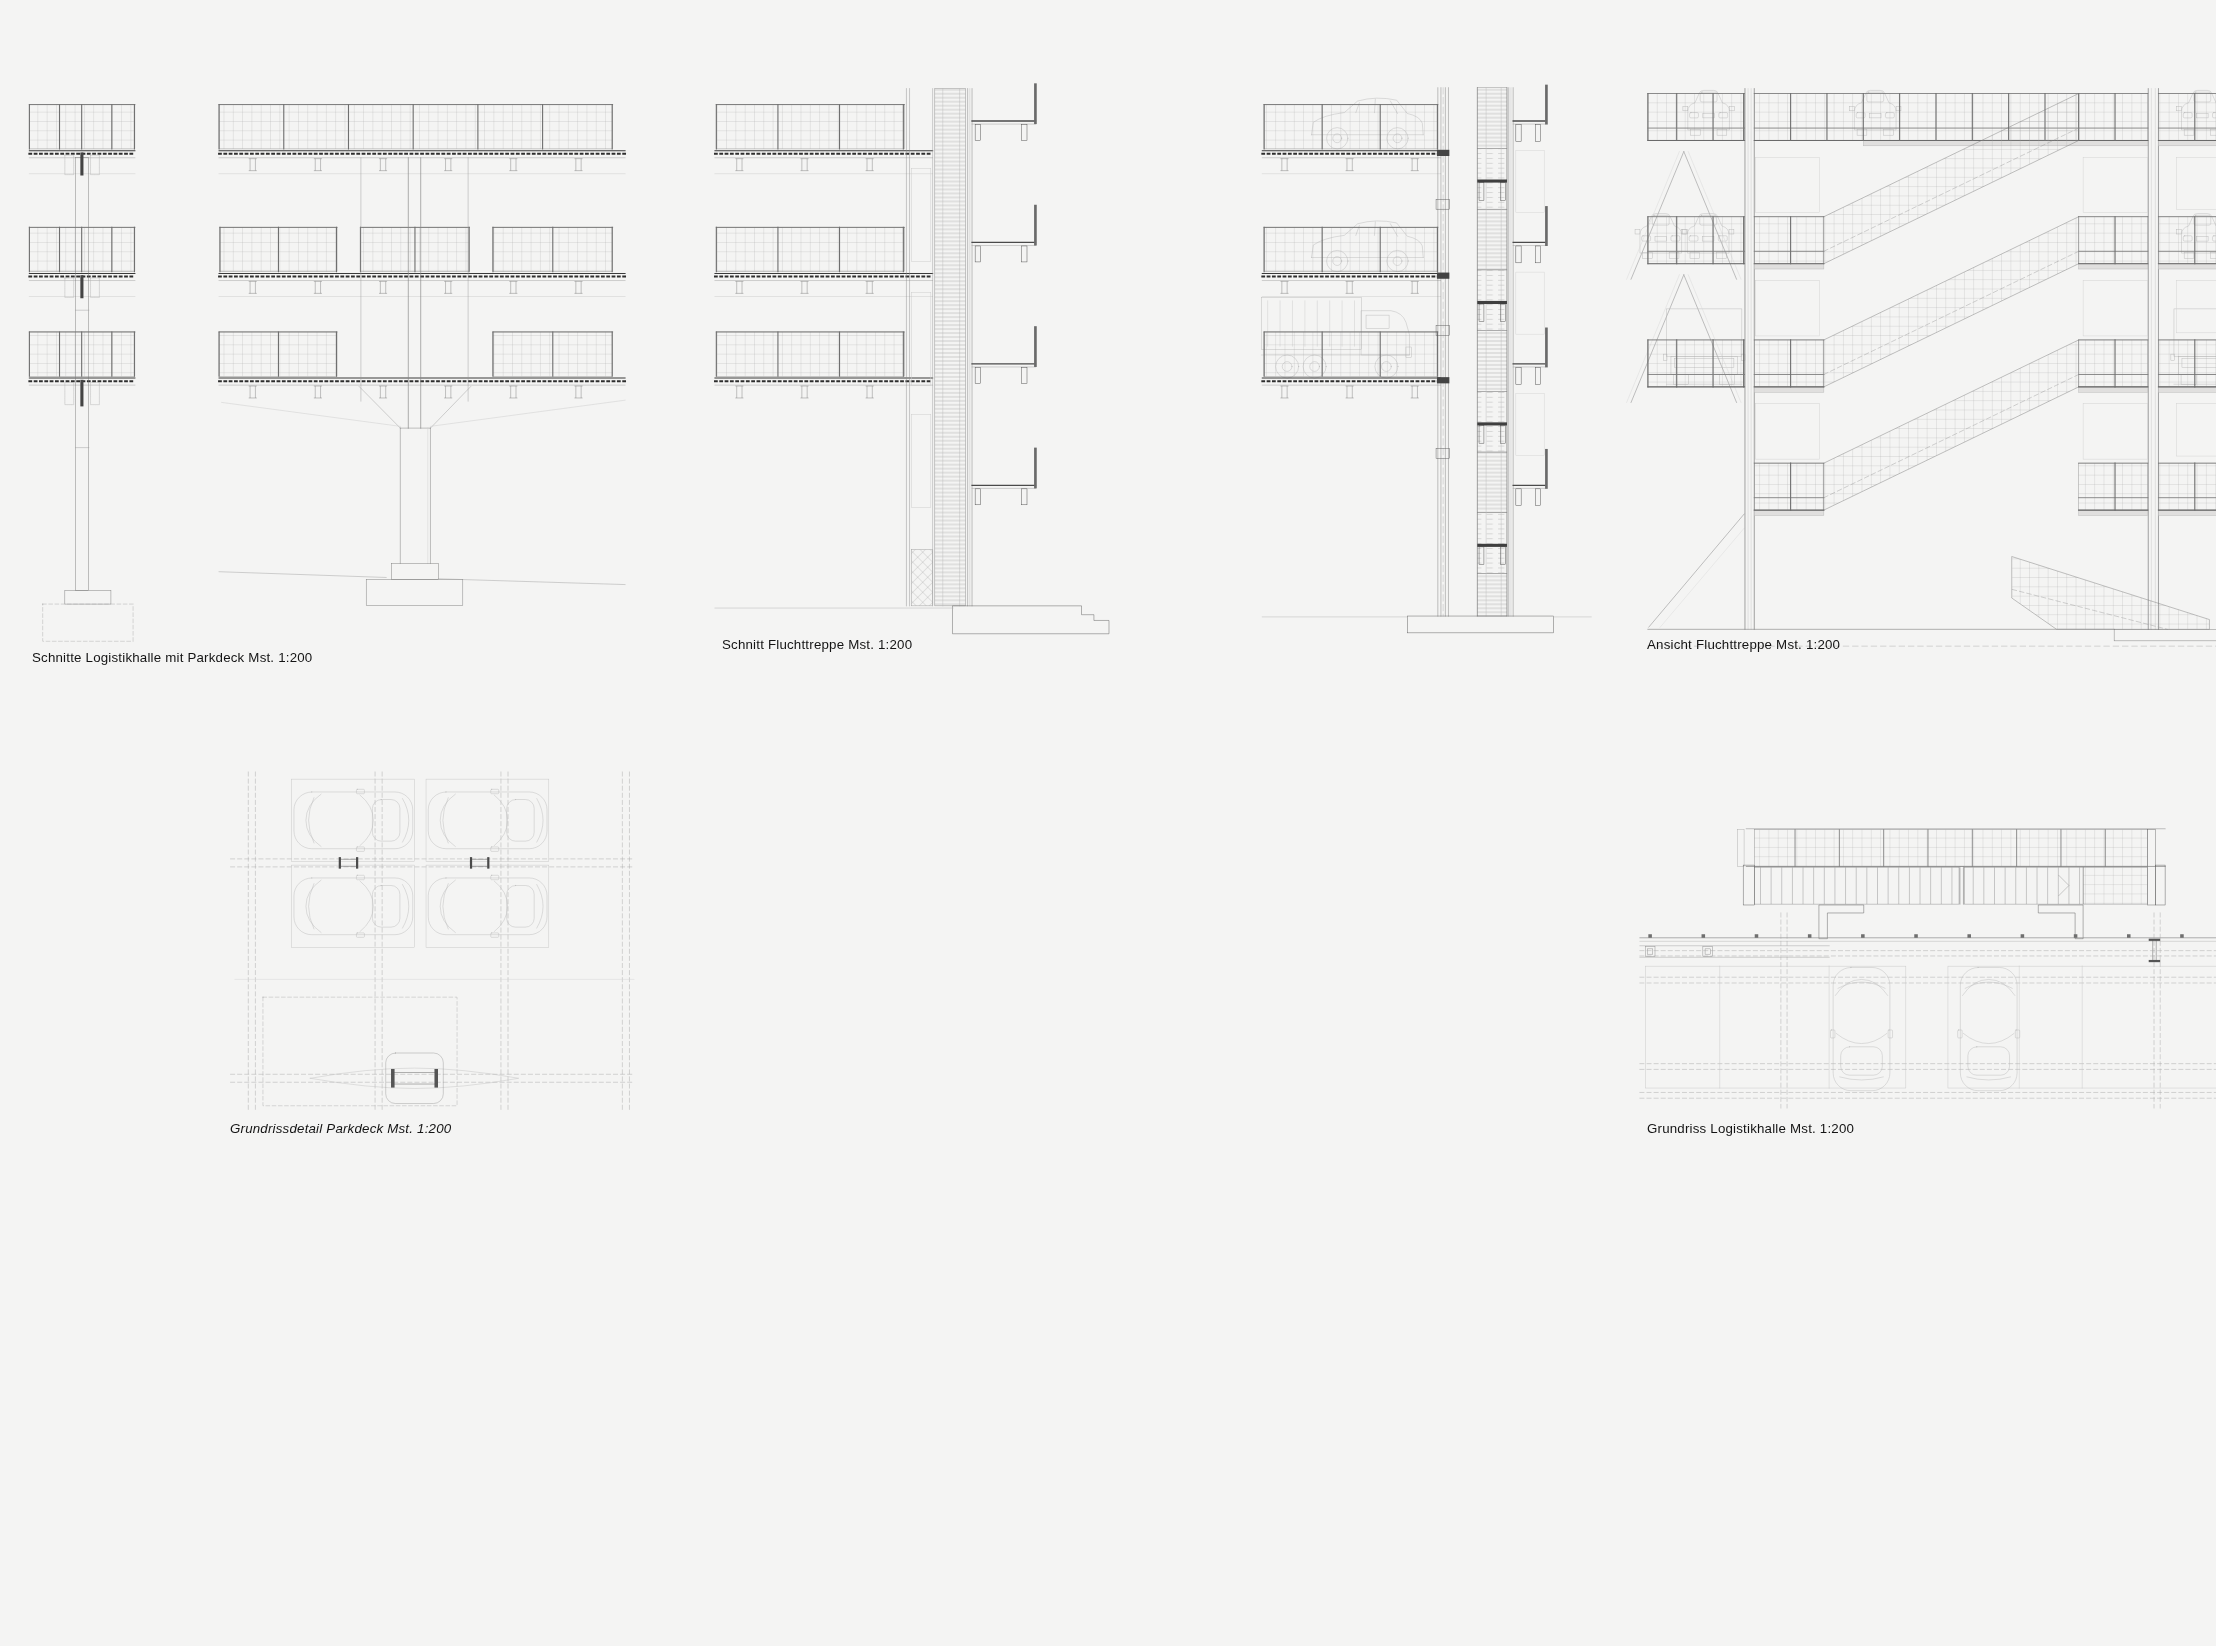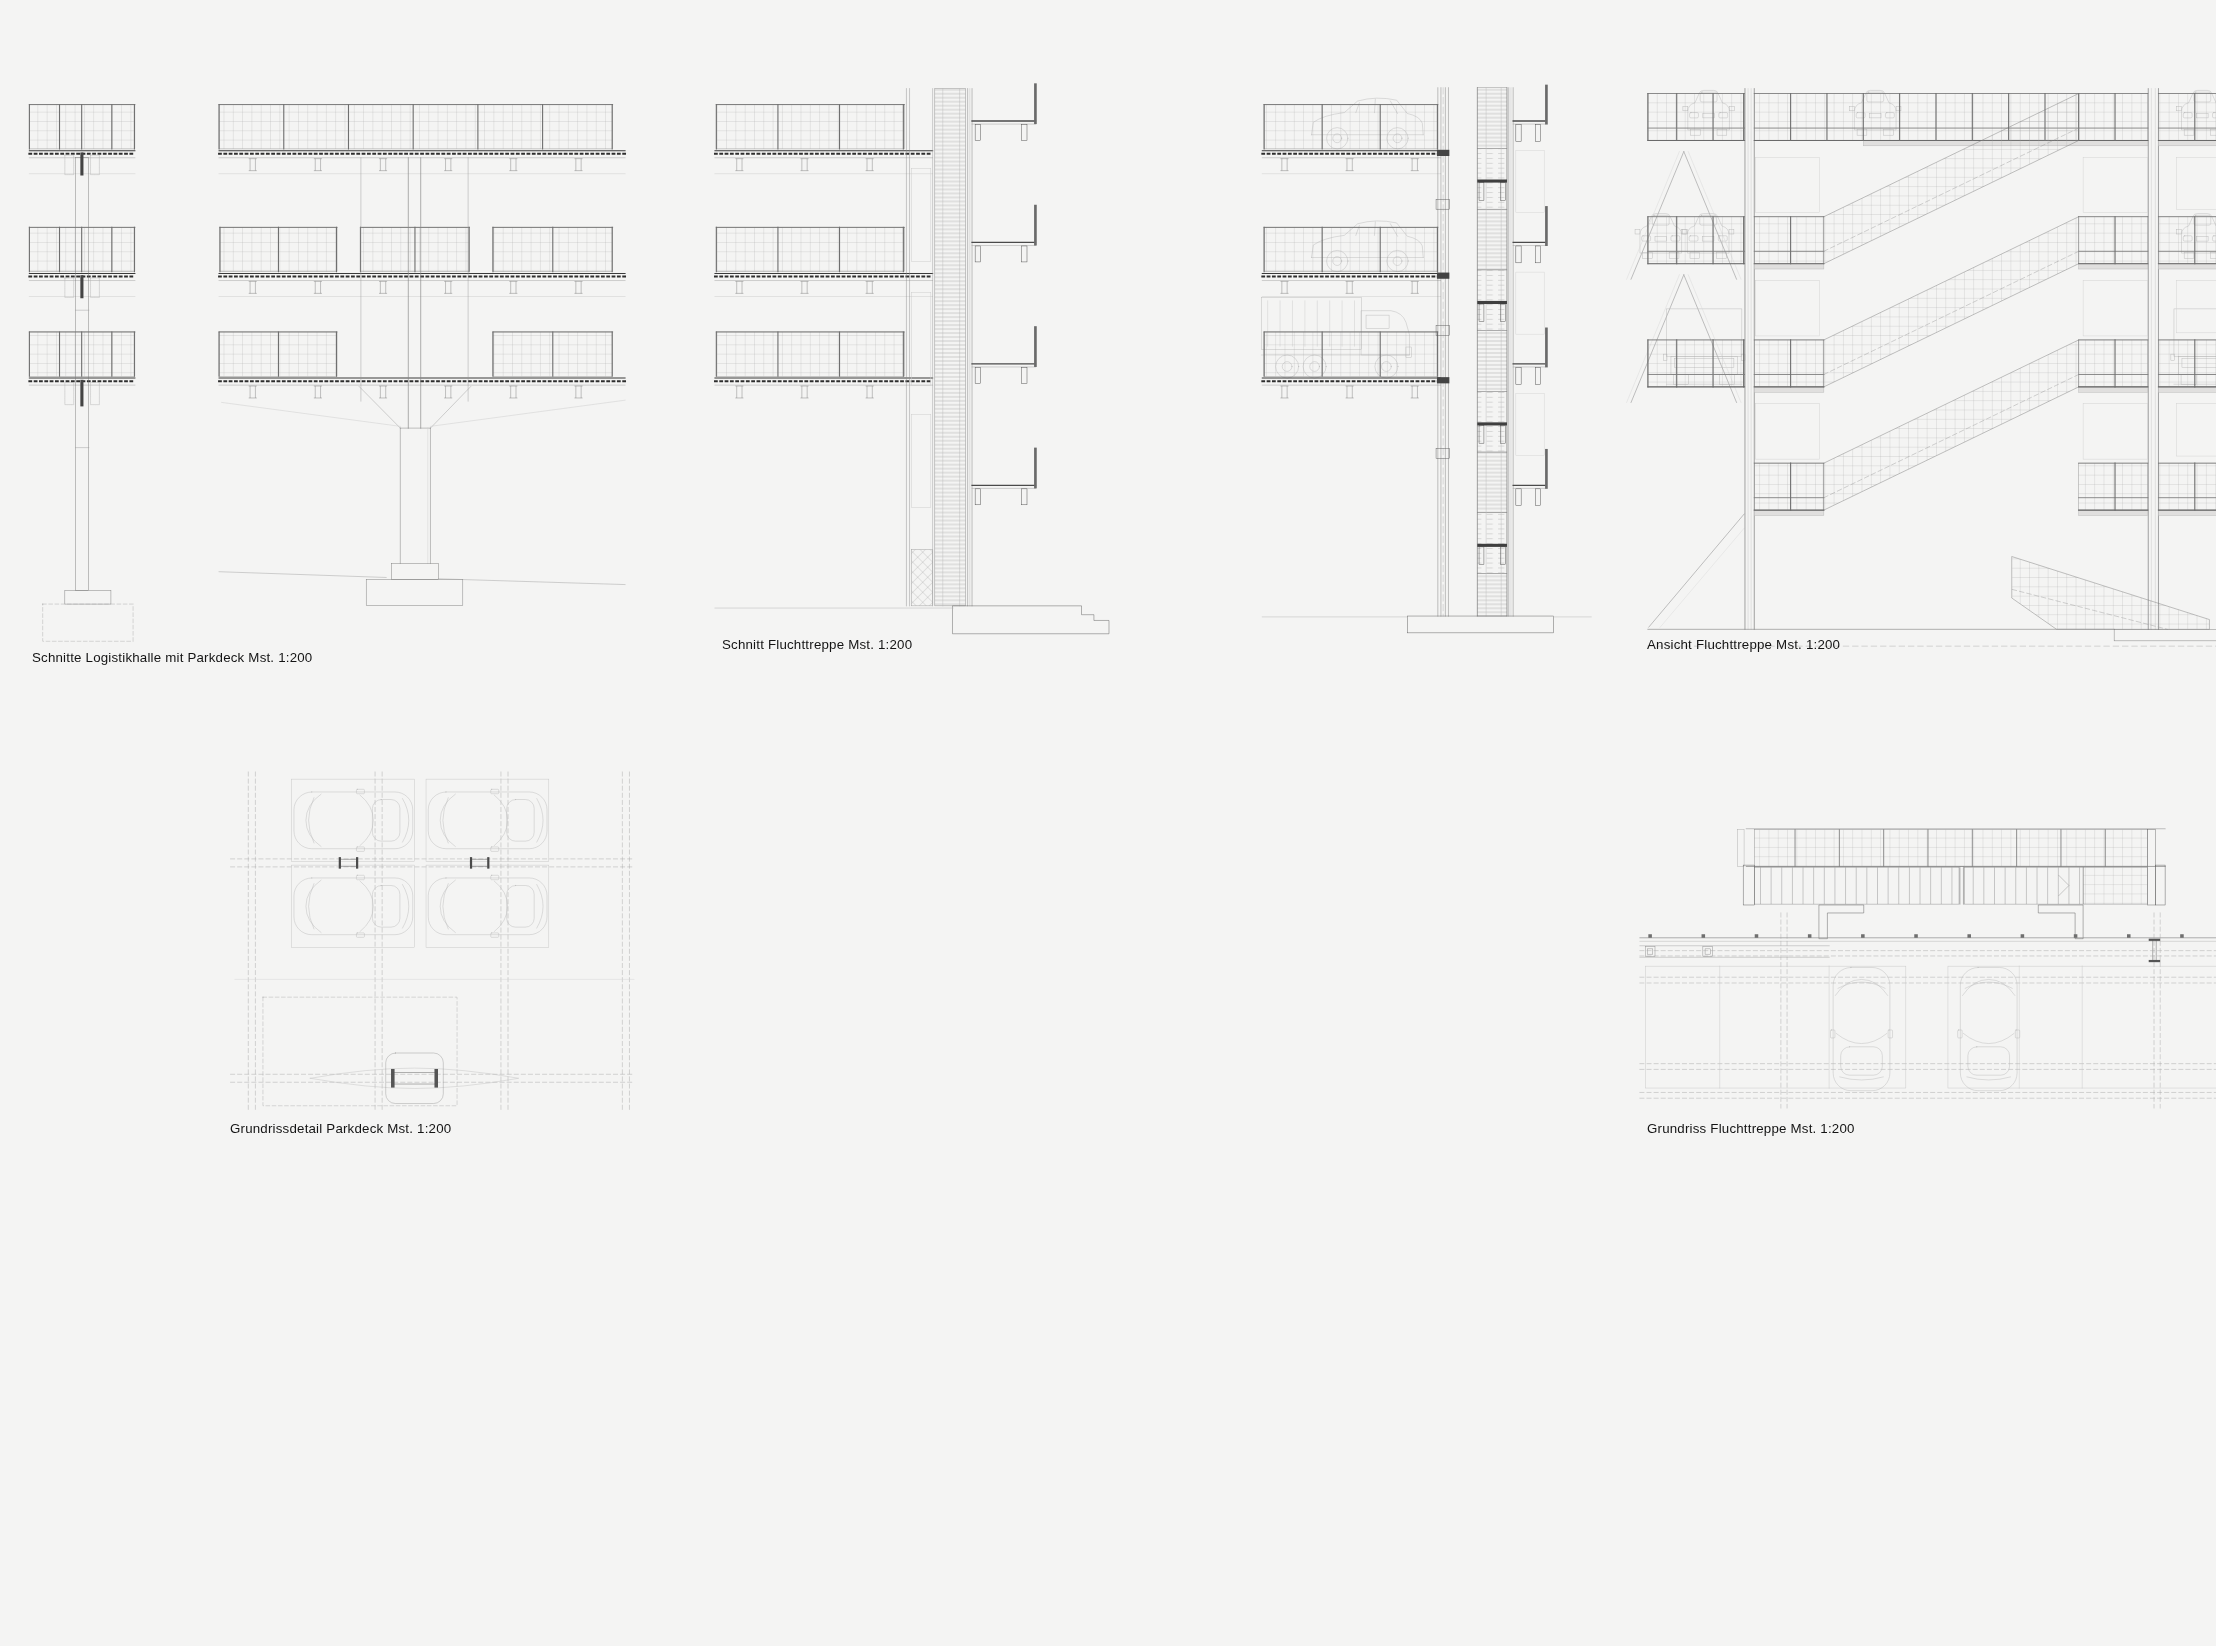--- a/index.html
+++ b/index.html
@@ -602,15 +602,15 @@
       <use href="#carTopV" x="4135" y="2182"></use>
       <use href="#carTopV" x="4422" y="2182"></use>
     </g>
   </g>
 </g>
 </svg>
 
 <div class="cap" style="left:32px;top:650px;text-align:right;">Schnitte Logistikhalle mit Parkdeck Mst. 1:200</div>
 <div class="cap" style="left:722px;top:637px;">Schnitt Fluchttreppe Mst. 1:200</div>
 <div class="cap" style="left:1647px;top:637px;">Ansicht Fluchttreppe Mst. 1:200</div>
-<div class="cap" style="left:230px;top:1121px;">Grundrissdetail Parkdeck Mst. 1:200</div>
-<div class="cap" style="left:1647px;top:1121px;">Grundriss Fluchttreppe Mst. 1:200</div>
+<div class="cap" style="left:230px;top:1121px;font-style:italic;">Grundrissdetail Parkdeck Mst. 1:200</div>
+<div class="cap" style="left:1647px;top:1121px;">Grundriss Logistikhalle Mst. 1:200</div>
 
 
 </body></html>

